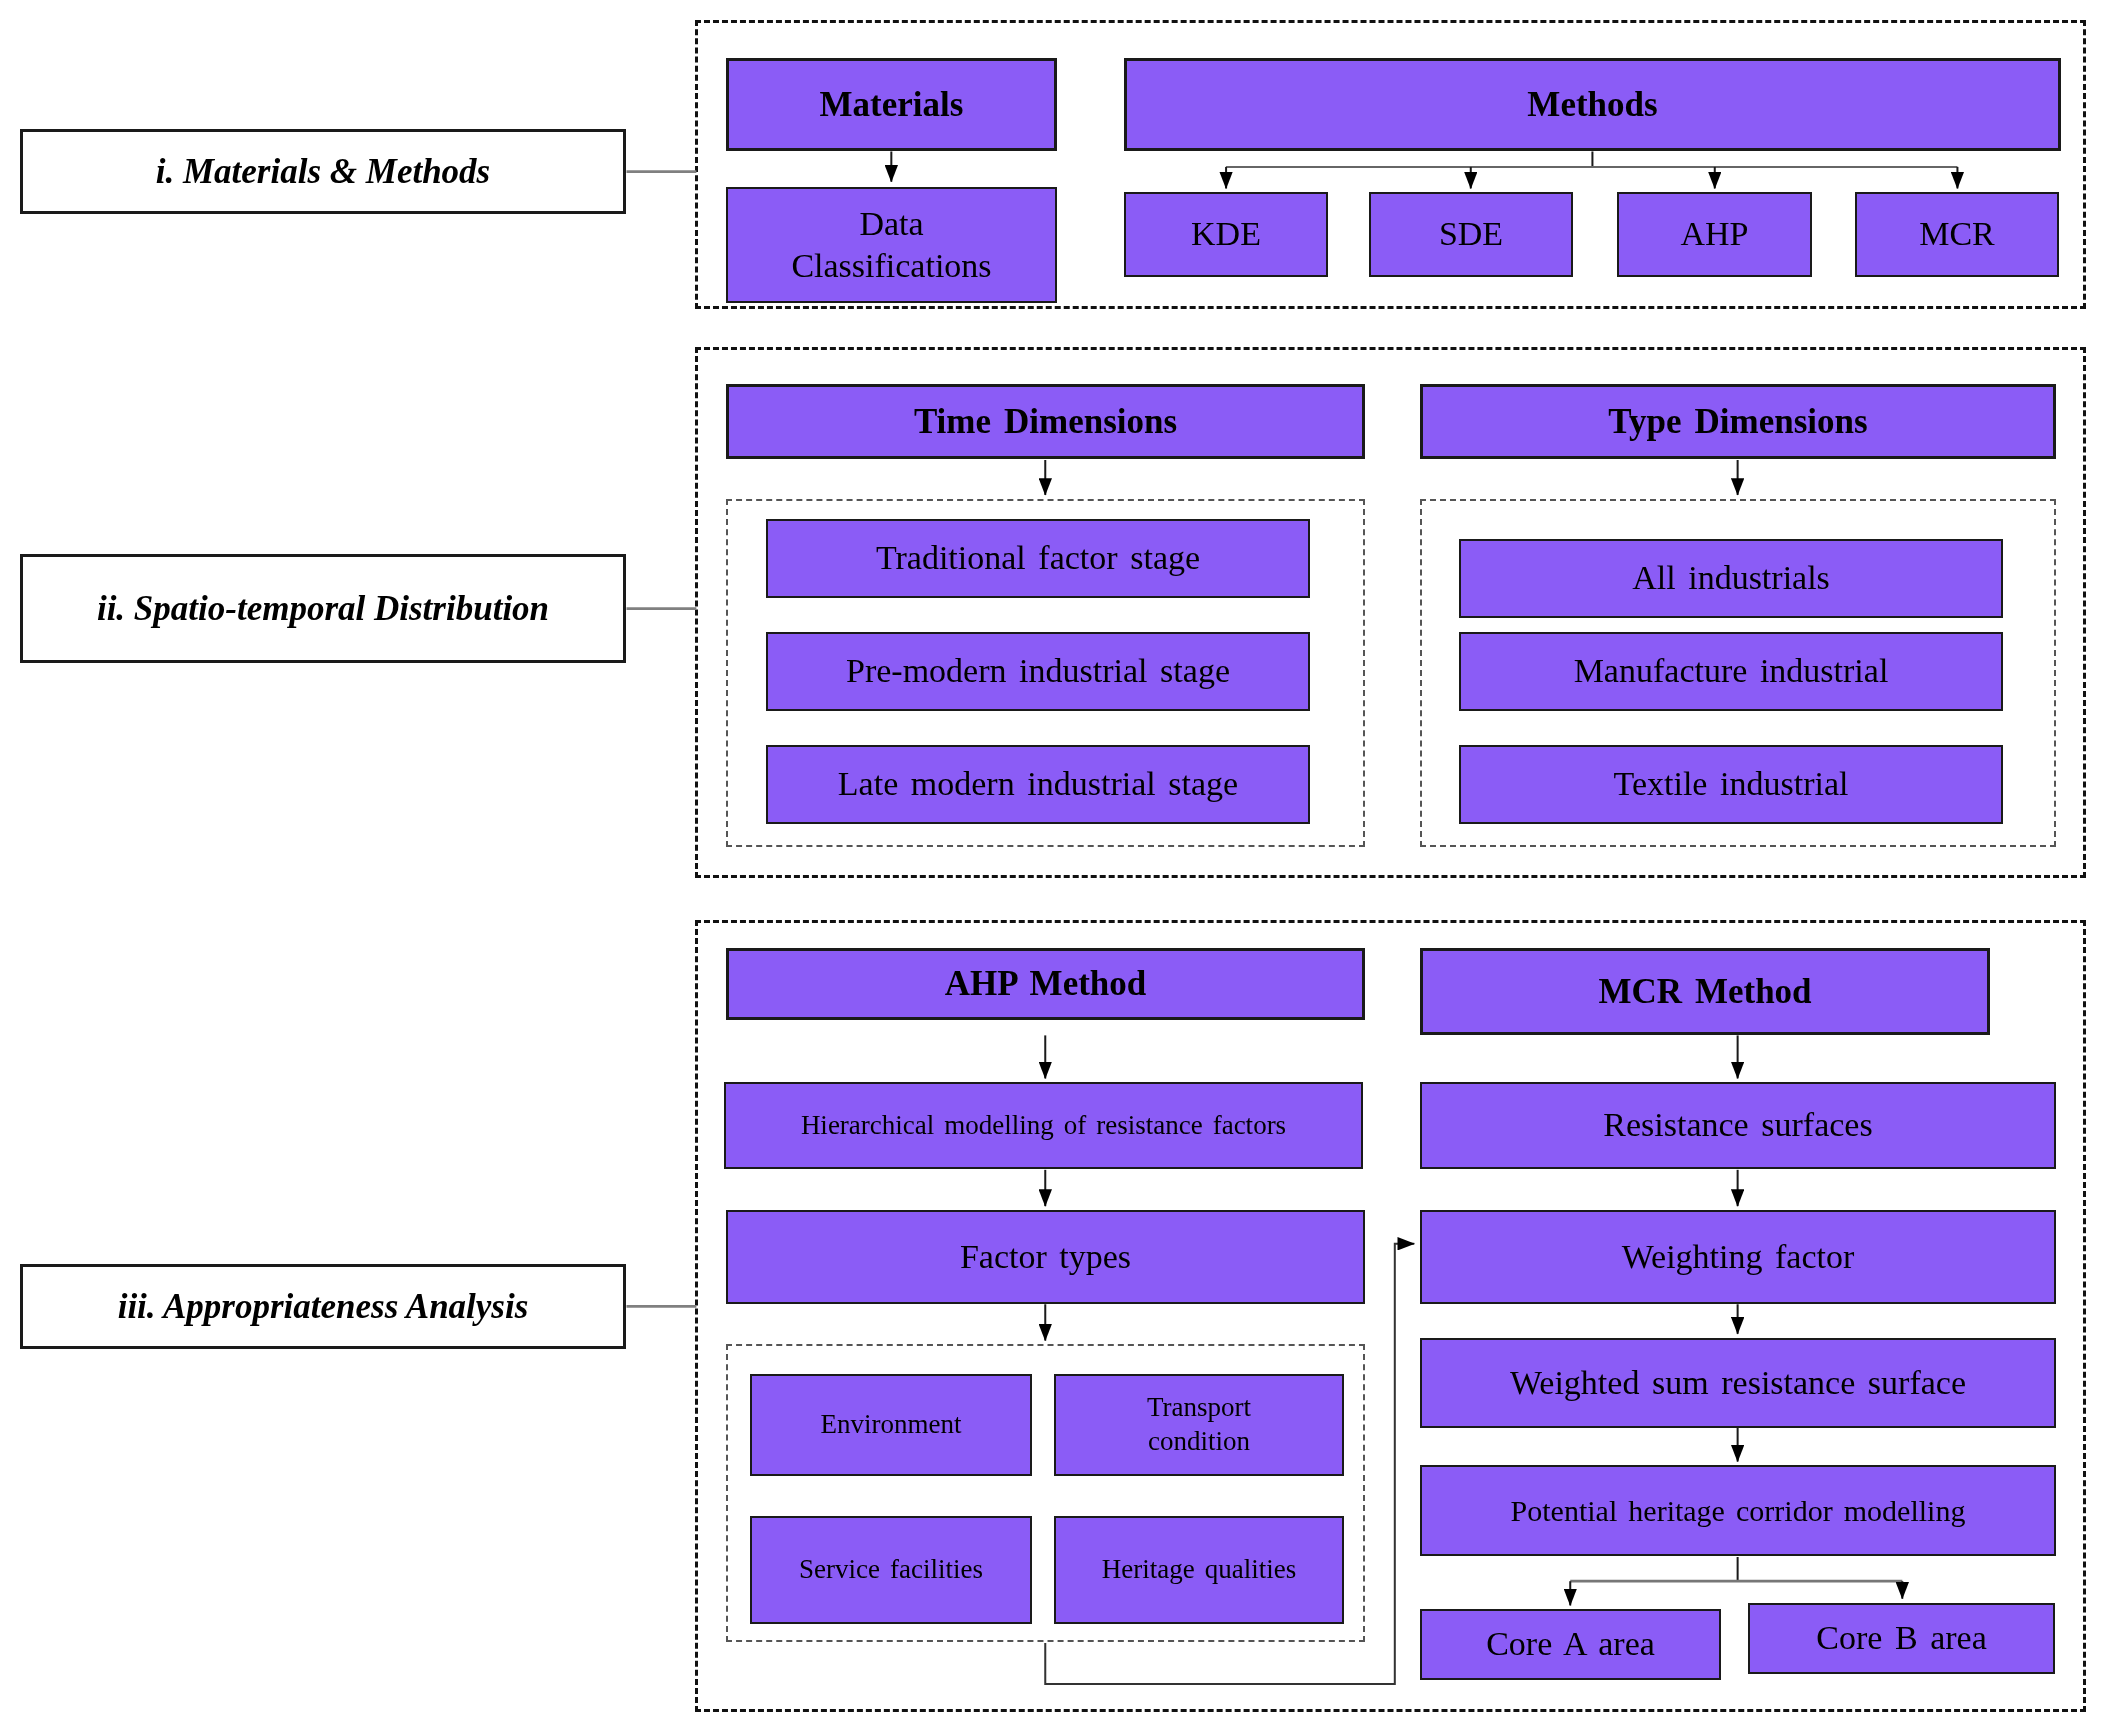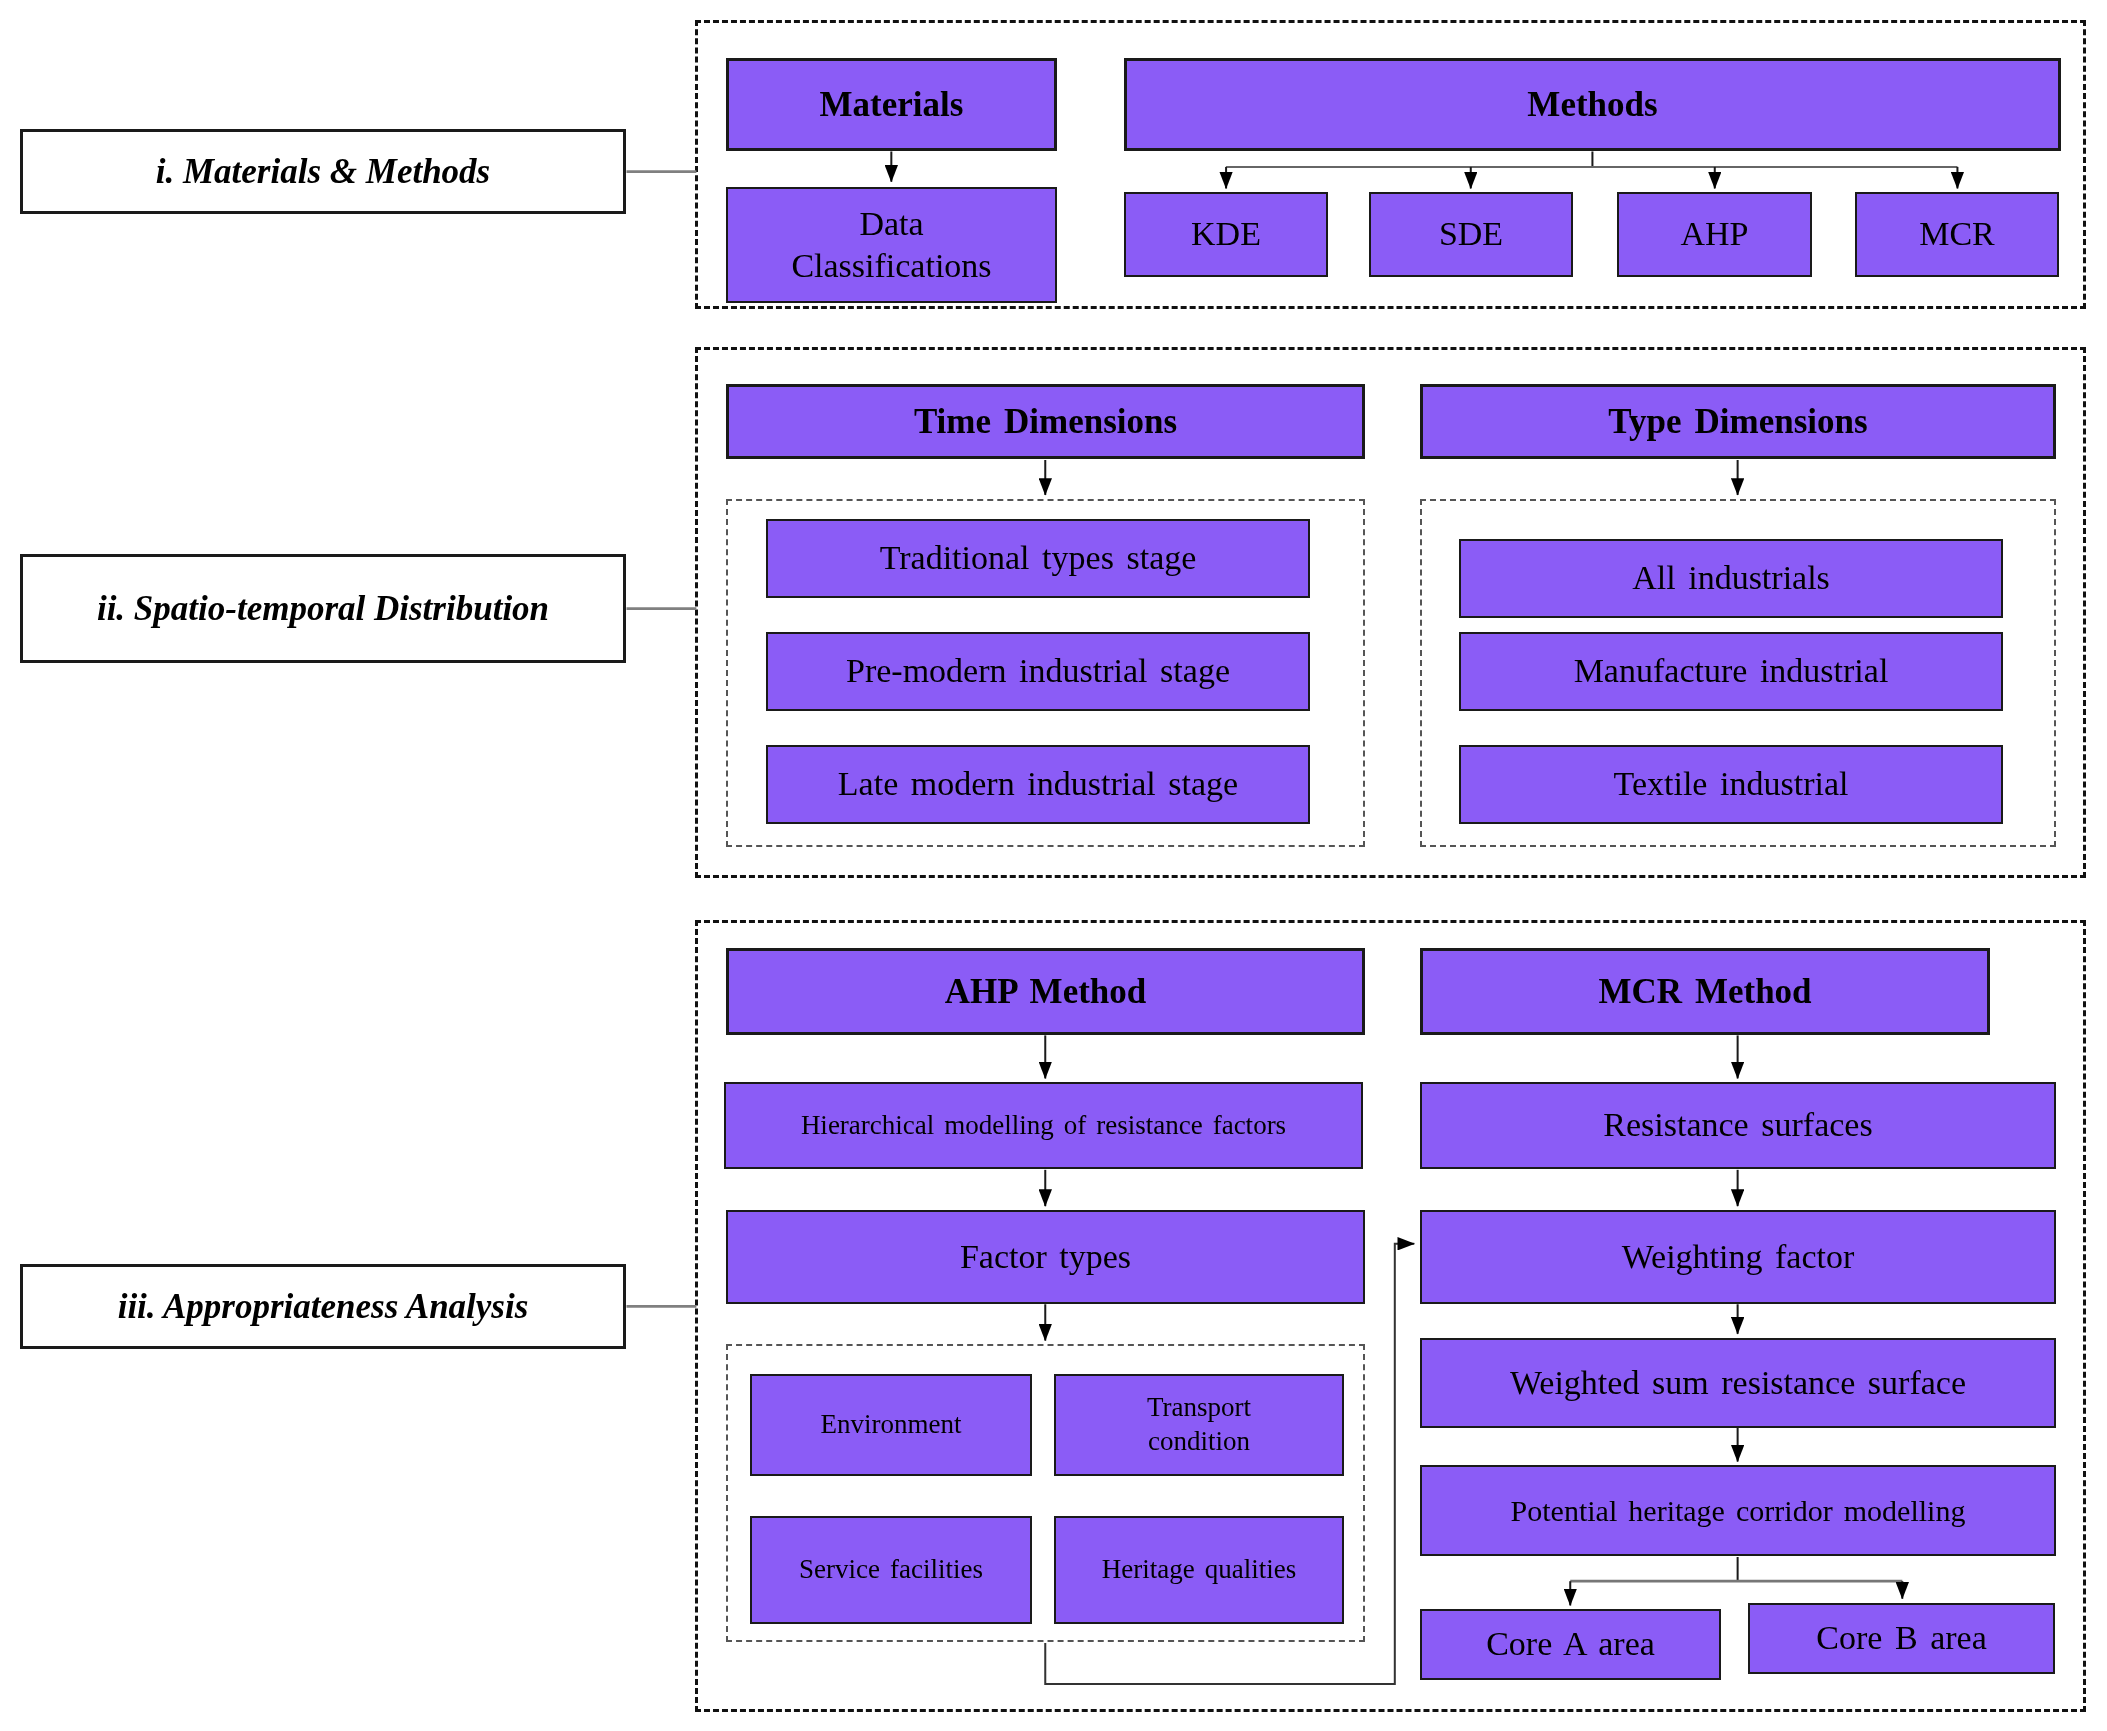--- a/index.html
+++ b/index.html
@@ -110,30 +110,30 @@
   <div class="box hdr fs52" style="left:1124px;top:58px;width:937px;height:93px;">Methods</div>
   <div class="box fs50" style="left:1124px;top:192px;width:204px;height:85px;">KDE</div>
   <div class="box fs50" style="left:1369px;top:192px;width:204px;height:85px;">SDE</div>
   <div class="box fs50" style="left:1617px;top:192px;width:195px;height:85px;">AHP</div>
   <div class="box fs50" style="left:1855px;top:192px;width:204px;height:85px;">MCR</div>
 
   <div class="box hdr fs52" style="left:726px;top:384px;width:639px;height:75px;">Time Dimensions</div>
   <div class="box hdr fs52" style="left:1420px;top:384px;width:636px;height:75px;">Type Dimensions</div>
 
   <div class="subdash" style="left:726px;top:499px;width:639px;height:348px;"></div>
-  <div class="box fs50" style="left:766px;top:519px;width:544px;height:79px;">Traditional types stage</div>
+  <div class="box fs50" style="left:766px;top:519px;width:544px;height:79px;">Traditional factor stage</div>
   <div class="box fs50" style="left:766px;top:632px;width:544px;height:79px;">Pre-modern industrial stage</div>
   <div class="box fs50" style="left:766px;top:745px;width:544px;height:79px;">Late modern industrial stage</div>
 
   <div class="subdash" style="left:1420px;top:499px;width:636px;height:348px;"></div>
   <div class="box fs50" style="left:1459px;top:519px;width:544px;height:79px;margin-top:20px;">All industrials</div>
   <div class="box fs50" style="left:1459px;top:632px;width:544px;height:79px;">Manufacture industrial</div>
   <div class="box fs50" style="left:1459px;top:745px;width:544px;height:79px;">Textile industrial</div>
 
-  <div class="box hdr fs52" style="left:726px;top:948px;width:639px;height:87px;">AHP Method</div>
+  <div class="box hdr fs52" style="left:726px;top:948px;width:639px;height:72px;">AHP Method</div>
   <div class="box fs40" style="left:724px;top:1082px;width:639px;height:87px;">Hierarchical modelling of resistance factors</div>
   <div class="box fs50" style="left:726px;top:1210px;width:639px;height:94px;">Factor types</div>
 
   <div class="subdash" style="left:726px;top:1344px;width:639px;height:298px;"></div>
   <div class="box fs40" style="left:750px;top:1374px;width:282px;height:102px;">Environment</div>
   <div class="box fs40" style="left:1054px;top:1374px;width:290px;height:102px;padding:0 54px;">Transport condition</div>
   <div class="box fs40" style="left:750px;top:1516px;width:282px;height:108px;">Service facilities</div>
   <div class="box fs40" style="left:1054px;top:1516px;width:290px;height:108px;">Heritage qualities</div>
 
   <div class="box hdr fs52" style="left:1420px;top:948px;width:570px;height:87px;">MCR Method</div>

